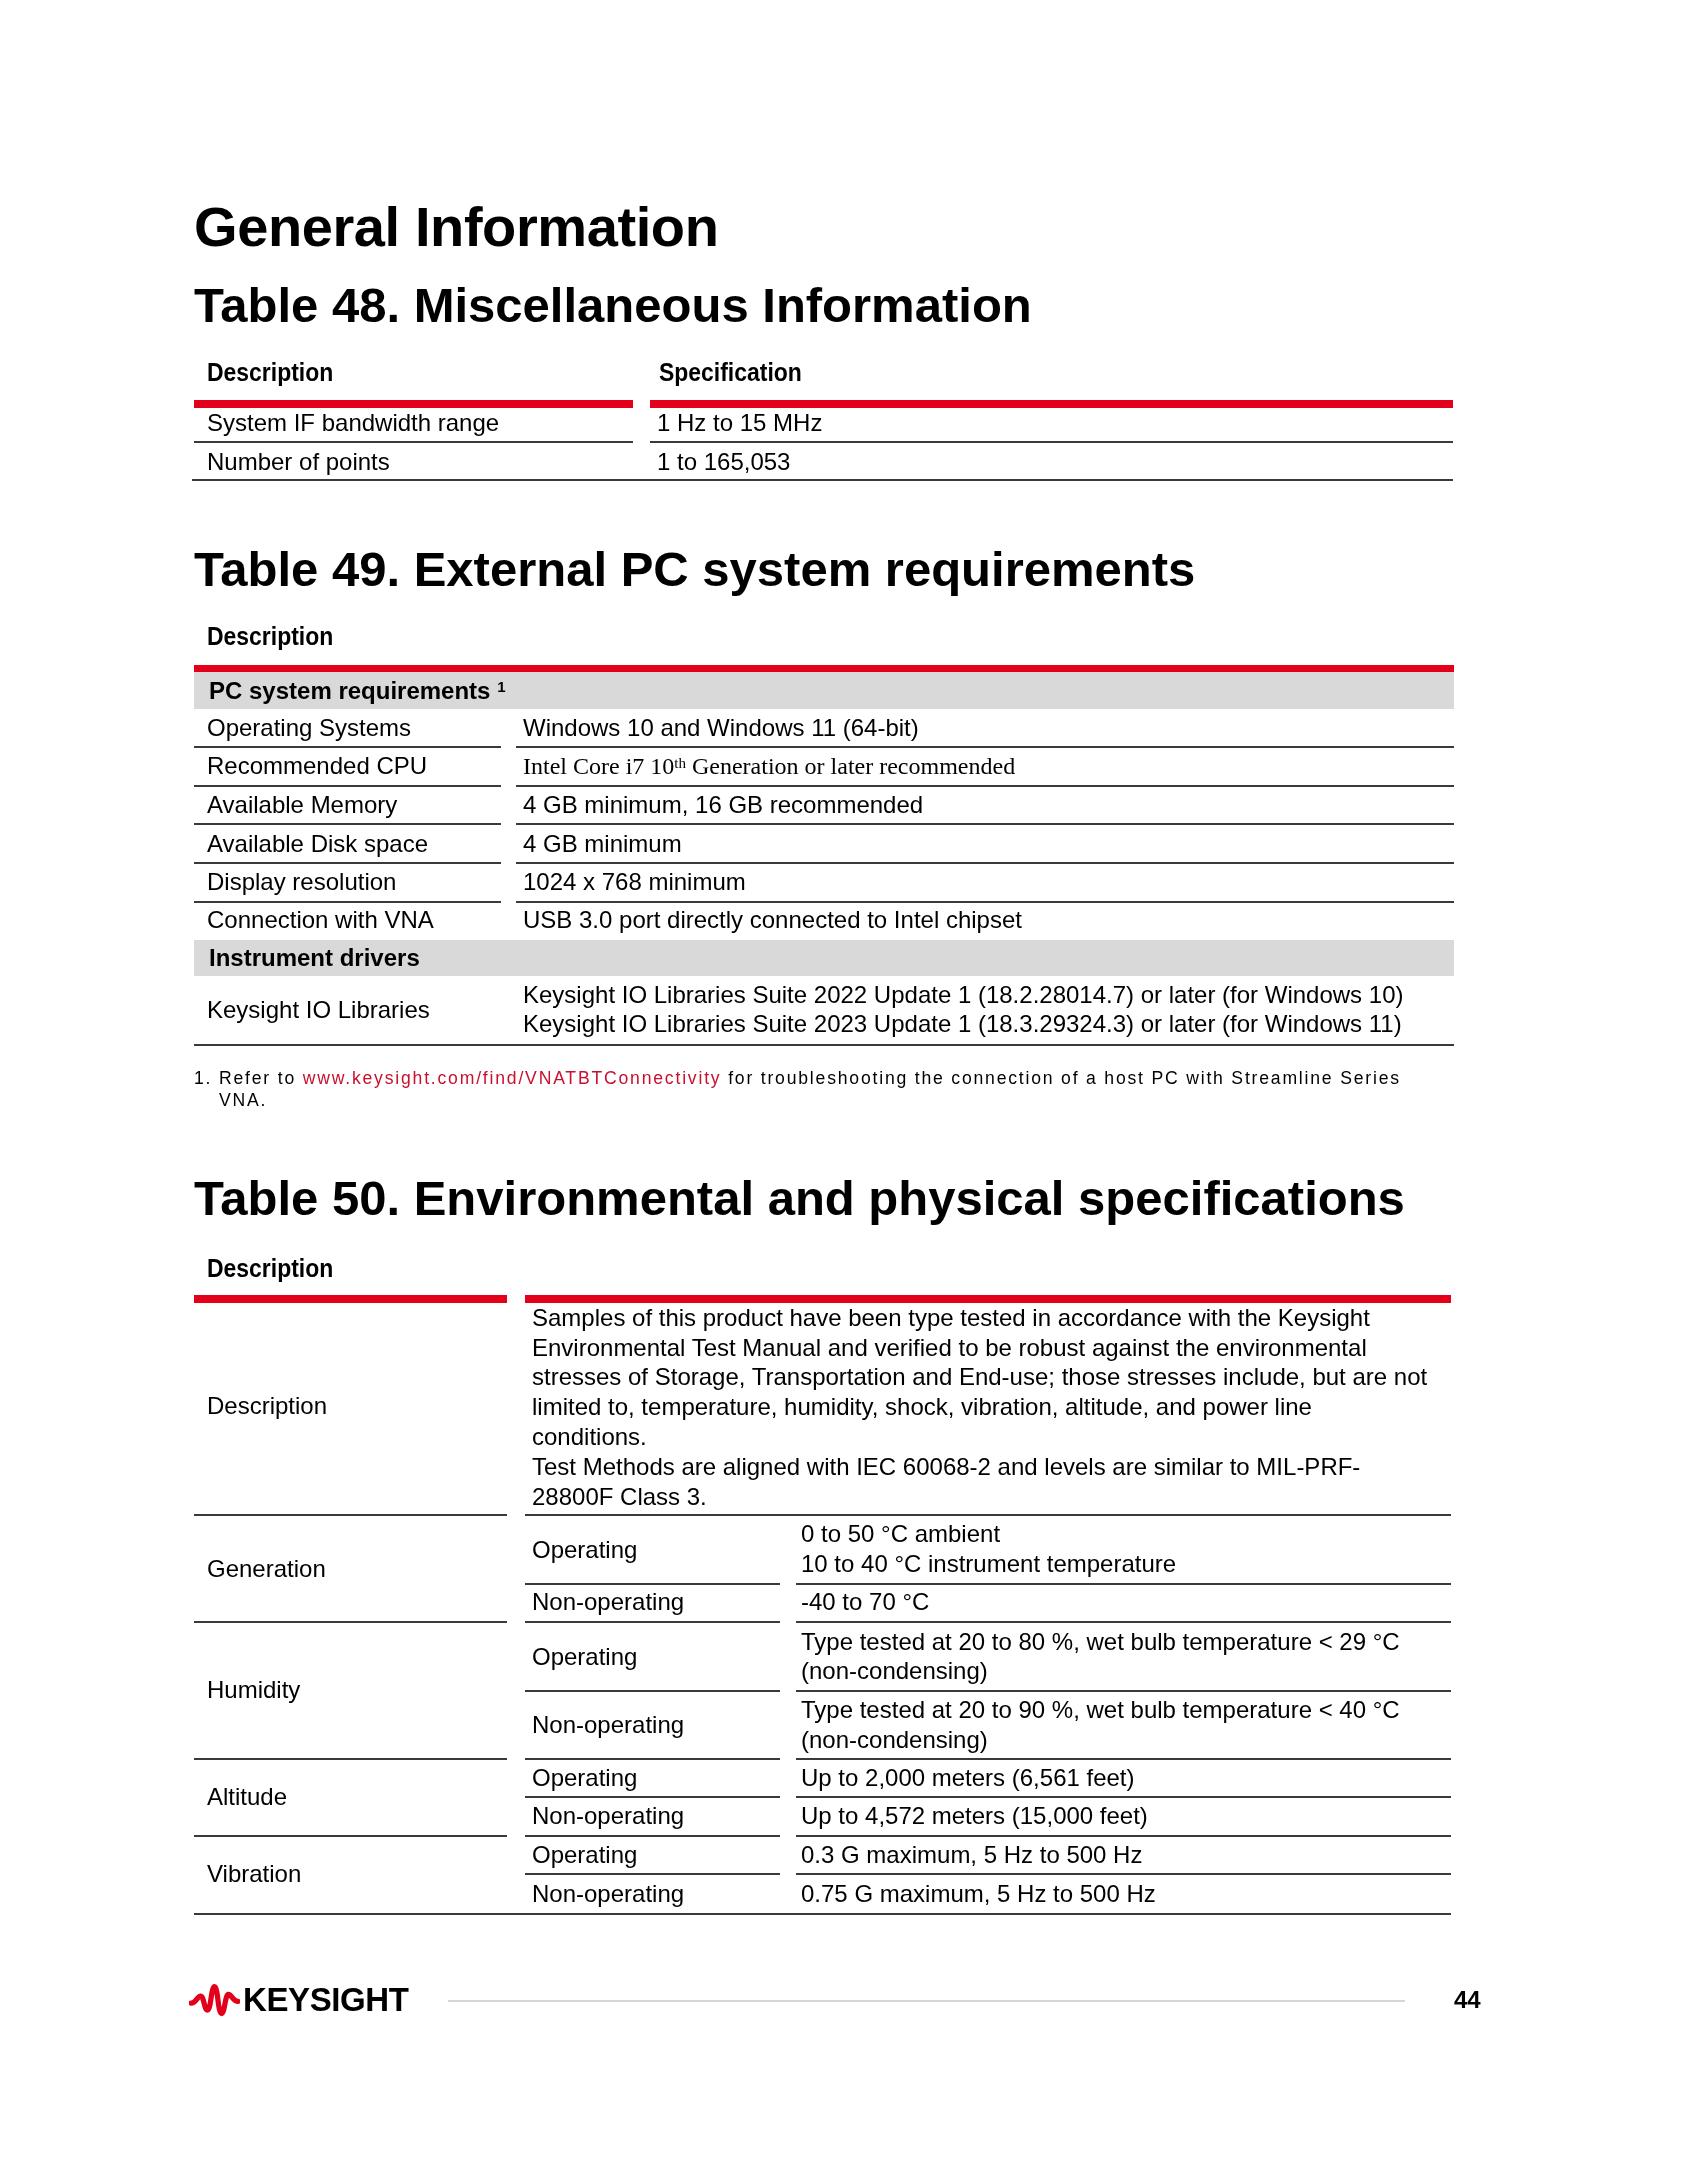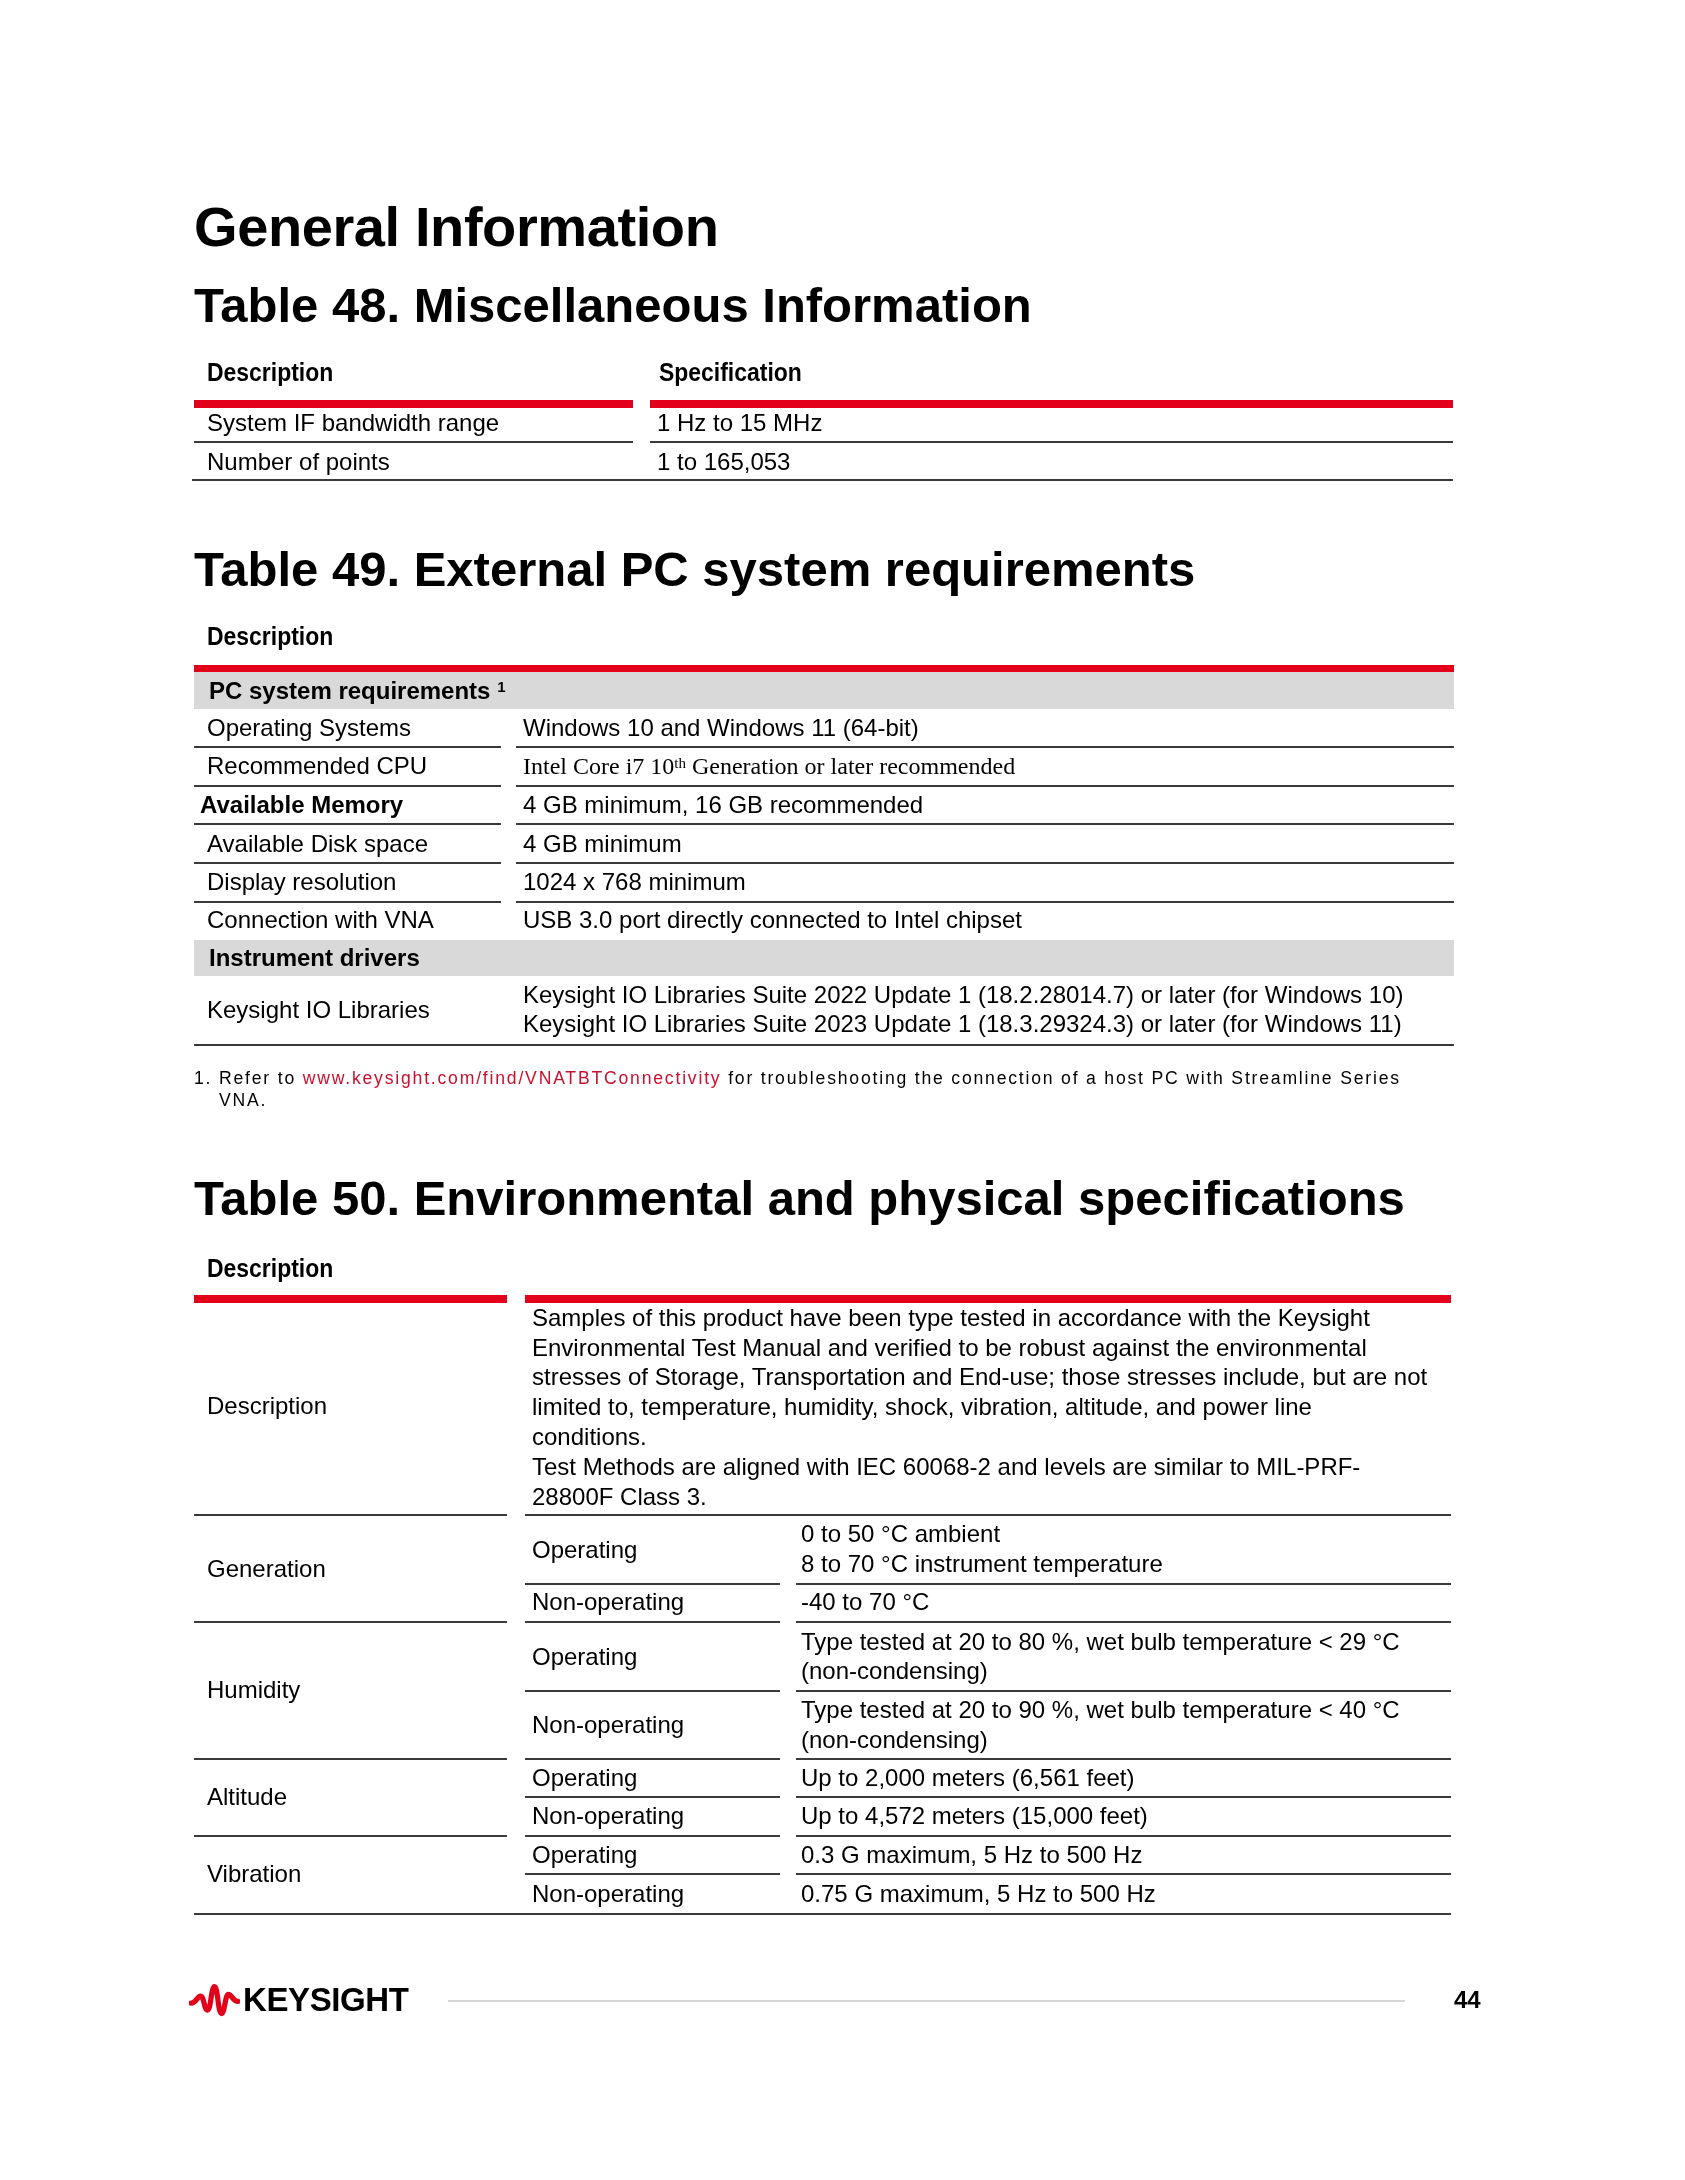--- a/index.html
+++ b/index.html
@@ -67,21 +67,21 @@
     <div class="abs rule" style="left:194px; top:746px; width:307px;"></div>
     <div class="abs rule" style="left:516px; top:746px; width:938px;"></div>
   </div>
   <div>
     <div class="abs cell" style="left:207px; top:751px;">Recommended CPU</div>
     <div class="abs cell" style="left:523px; top:751px;font-family:Liberation Serif, serif;"><span>Intel Core i7 10</span><sup>th</sup><span> Generation or later recommended</span></div>
     <div class="abs rule" style="left:194px; top:785px; width:307px;"></div>
     <div class="abs rule" style="left:516px; top:785px; width:938px;"></div>
   </div>
   <div>
-    <div class="abs cell" style="left:200px; top:790px;font-weight:bold;">Available Memory</div>
+    <div class="abs cell" style="left:207px; top:790px;">Available Memory</div>
     <div class="abs cell" style="left:523px; top:790px;">4 GB minimum, 16 GB recommended</div>
     <div class="abs rule" style="left:194px; top:823px; width:307px;"></div>
     <div class="abs rule" style="left:516px; top:823px; width:938px;"></div>
   </div>
   <div>
     <div class="abs cell" style="left:207px; top:829px;">Available Disk space</div>
     <div class="abs cell" style="left:523px; top:829px;">4 GB minimum</div>
     <div class="abs rule" style="left:194px; top:862px; width:307px;"></div>
     <div class="abs rule" style="left:516px; top:862px; width:938px;"></div>
   </div>
@@ -131,21 +131,21 @@
     <div class="abs cell" style="left:532px; top:1452px;">Test Methods are aligned with IEC 60068-2 and levels are similar to MIL-PRF-</div>
     <div class="abs cell" style="left:532px; top:1482px;">28800F Class 3.</div>
     <div class="abs rule" style="left:194px; top:1514px; width:313px;"></div>
     <div class="abs rule" style="left:525px; top:1514px; width:926px;"></div>
   </div>
 
   <div>
     <div class="abs cell" style="left:207px; top:1554px;">Generation</div>
     <div class="abs cell" style="left:532px; top:1535px;">Operating</div>
     <div class="abs cell" style="left:801px; top:1519px;">0 to 50 °C ambient</div>
-    <div class="abs cell" style="left:801px; top:1549px;">8 to 70 °C instrument temperature</div>
+    <div class="abs cell" style="left:801px; top:1549px;">10 to 40 °C instrument temperature</div>
     <div class="abs rule" style="left:525px; top:1583px; width:255px;"></div>
     <div class="abs rule" style="left:796px; top:1583px; width:655px;"></div>
     <div class="abs cell" style="left:532px; top:1587px;">Non-operating</div>
     <div class="abs cell" style="left:801px; top:1587px;">-40 to 70 °C</div>
     <div class="abs rule" style="left:194px; top:1621px; width:313px;"></div>
     <div class="abs rule" style="left:525px; top:1621px; width:255px;"></div>
     <div class="abs rule" style="left:796px; top:1621px; width:655px;"></div>
   </div>
 
   <div>

